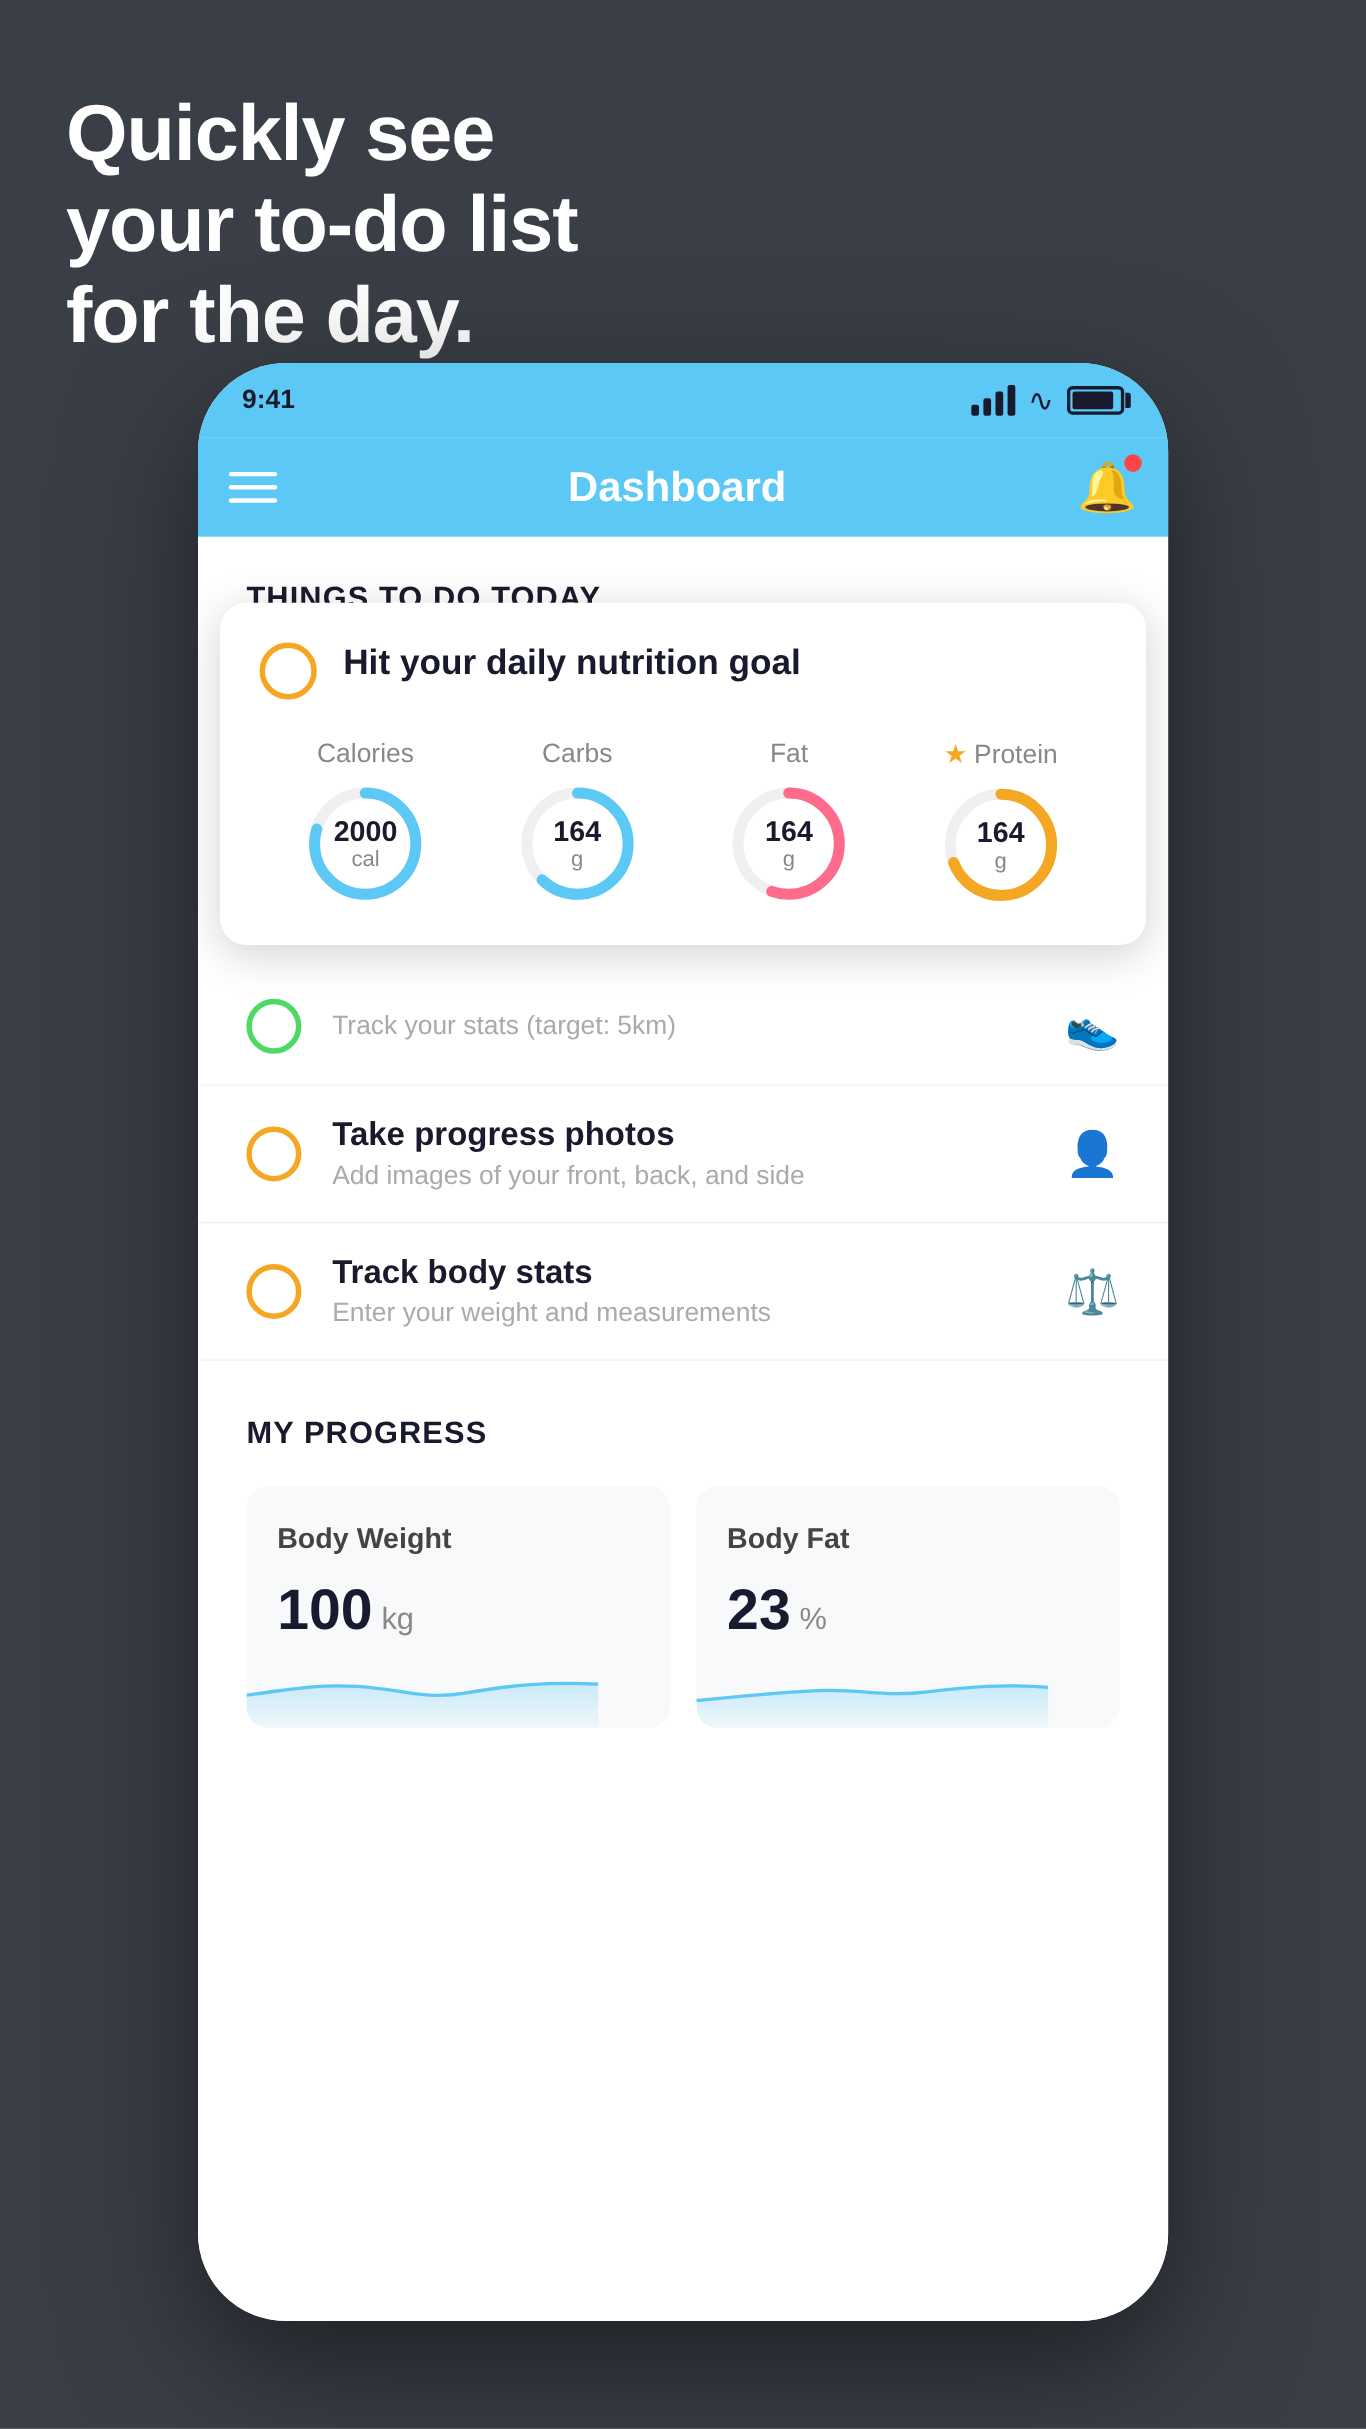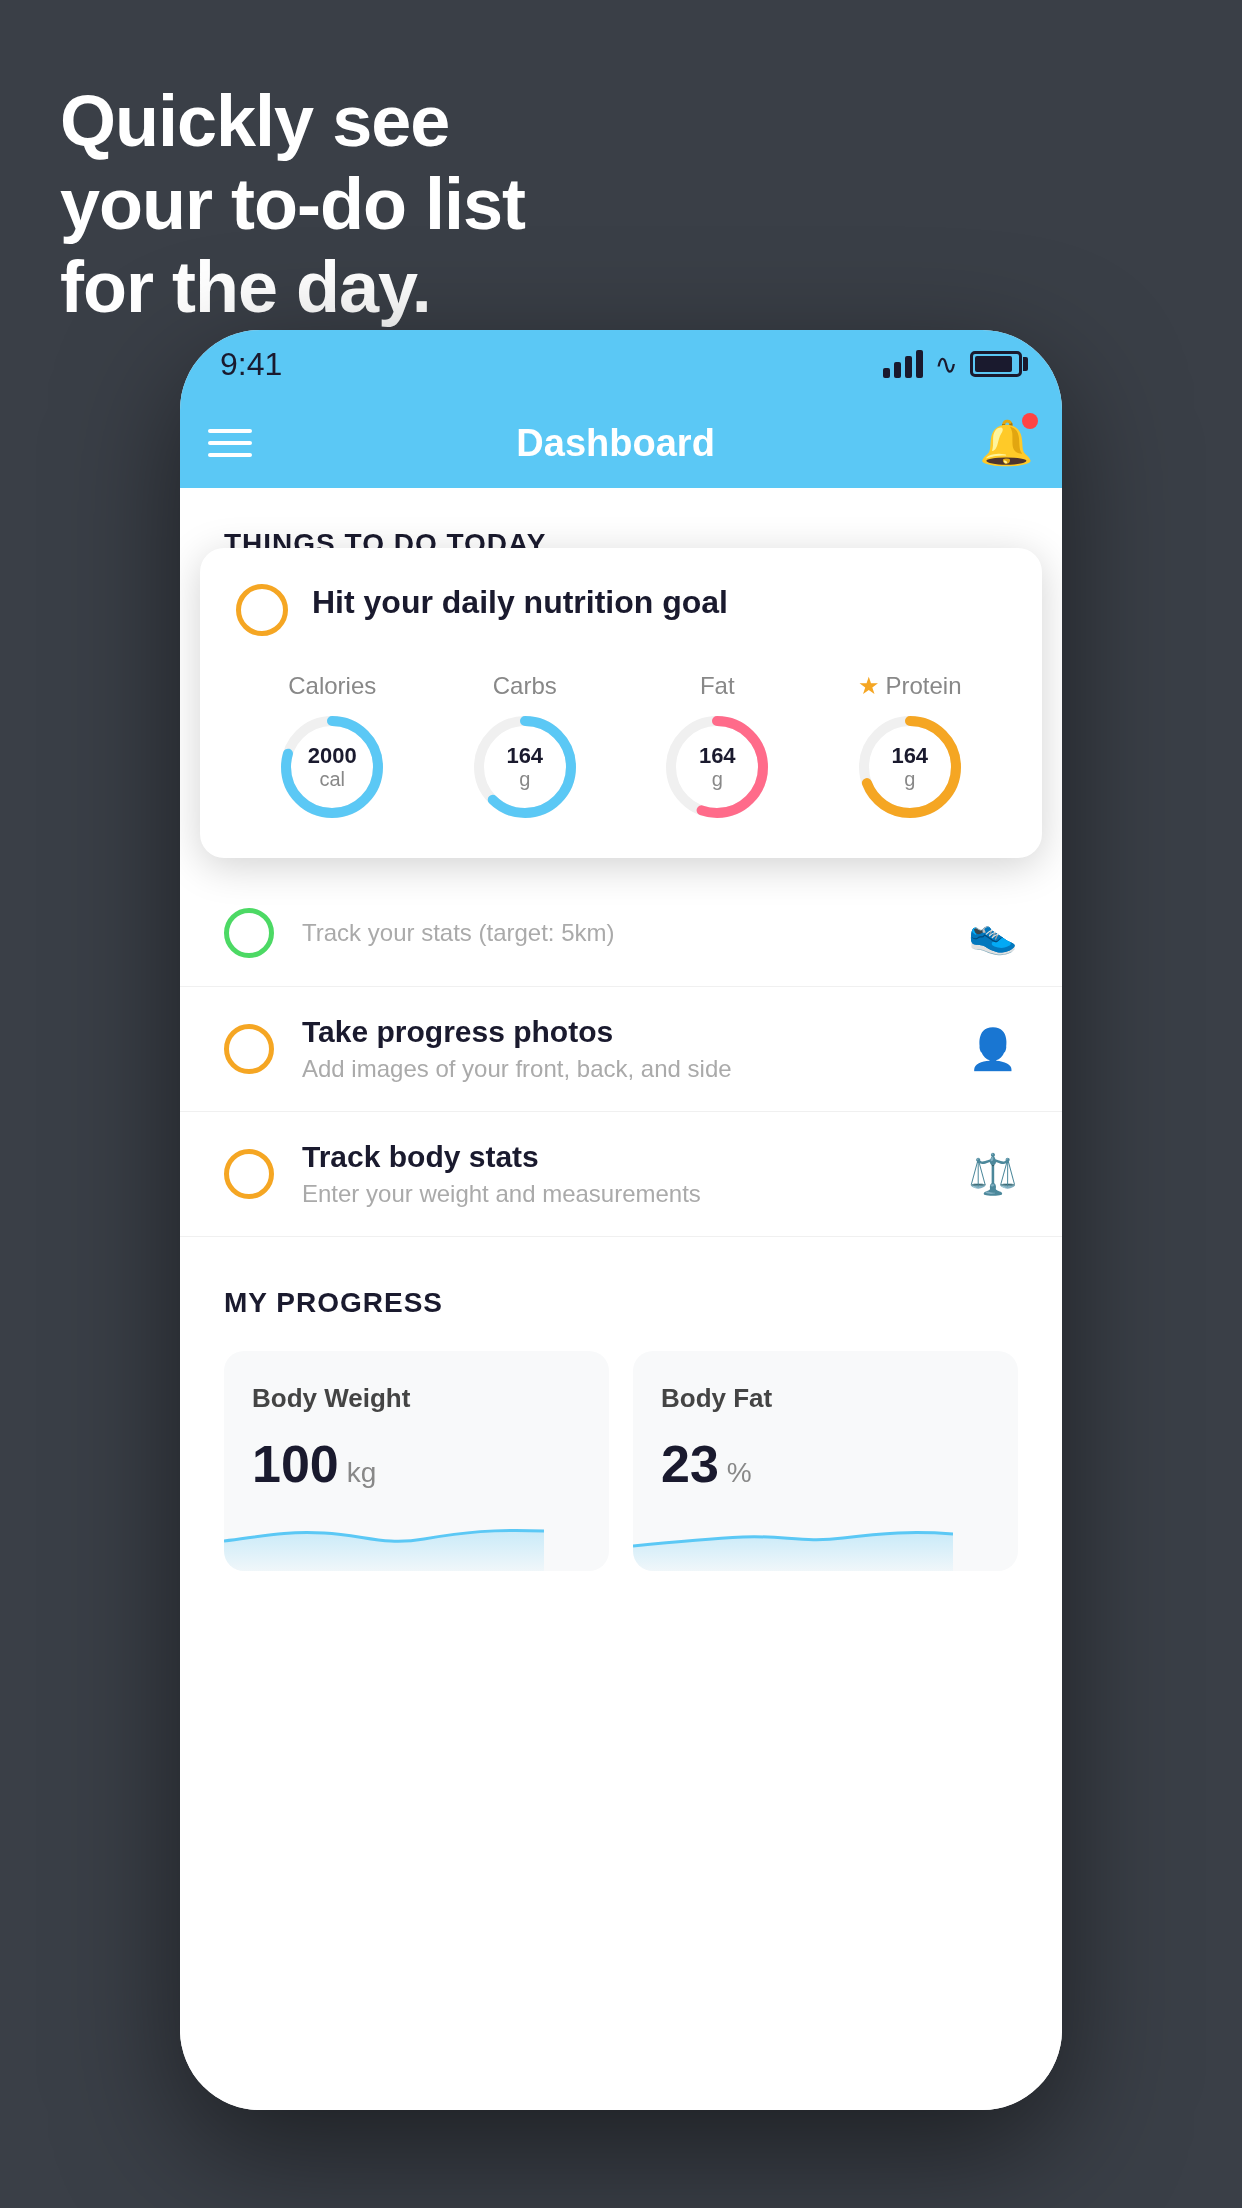--- a/index.html
+++ b/index.html
@@ -43,22 +43,22 @@
       background: #5bc8f5;
       height: 68px;
       display: flex;
       align-items: center;
       justify-content: space-between;
       padding: 0 40px;
     }
 
     .status-time {
       color: #1a1a2e;
-      font-size: 32px;
-      font-weight: 400;
+      font-size: 24px;
+      font-weight: 700;
     }
 
     .status-icons {
       display: flex;
       align-items: center;
       gap: 12px;
     }
 
     .signal-bars {
       display: flex;
@@ -266,21 +266,21 @@
     .ring-center-text {
       position: absolute;
       top: 50%;
       left: 50%;
       transform: translate(-50%, -50%);
       text-align: center;
       line-height: 1.1;
     }
 
     .ring-value {
-      font-size: 22px;
+      font-size: 26px;
       font-weight: 700;
       color: #1a1a2e;
       display: block;
     }
 
     .ring-unit {
       font-size: 20px;
       color: #888;
     }
 

